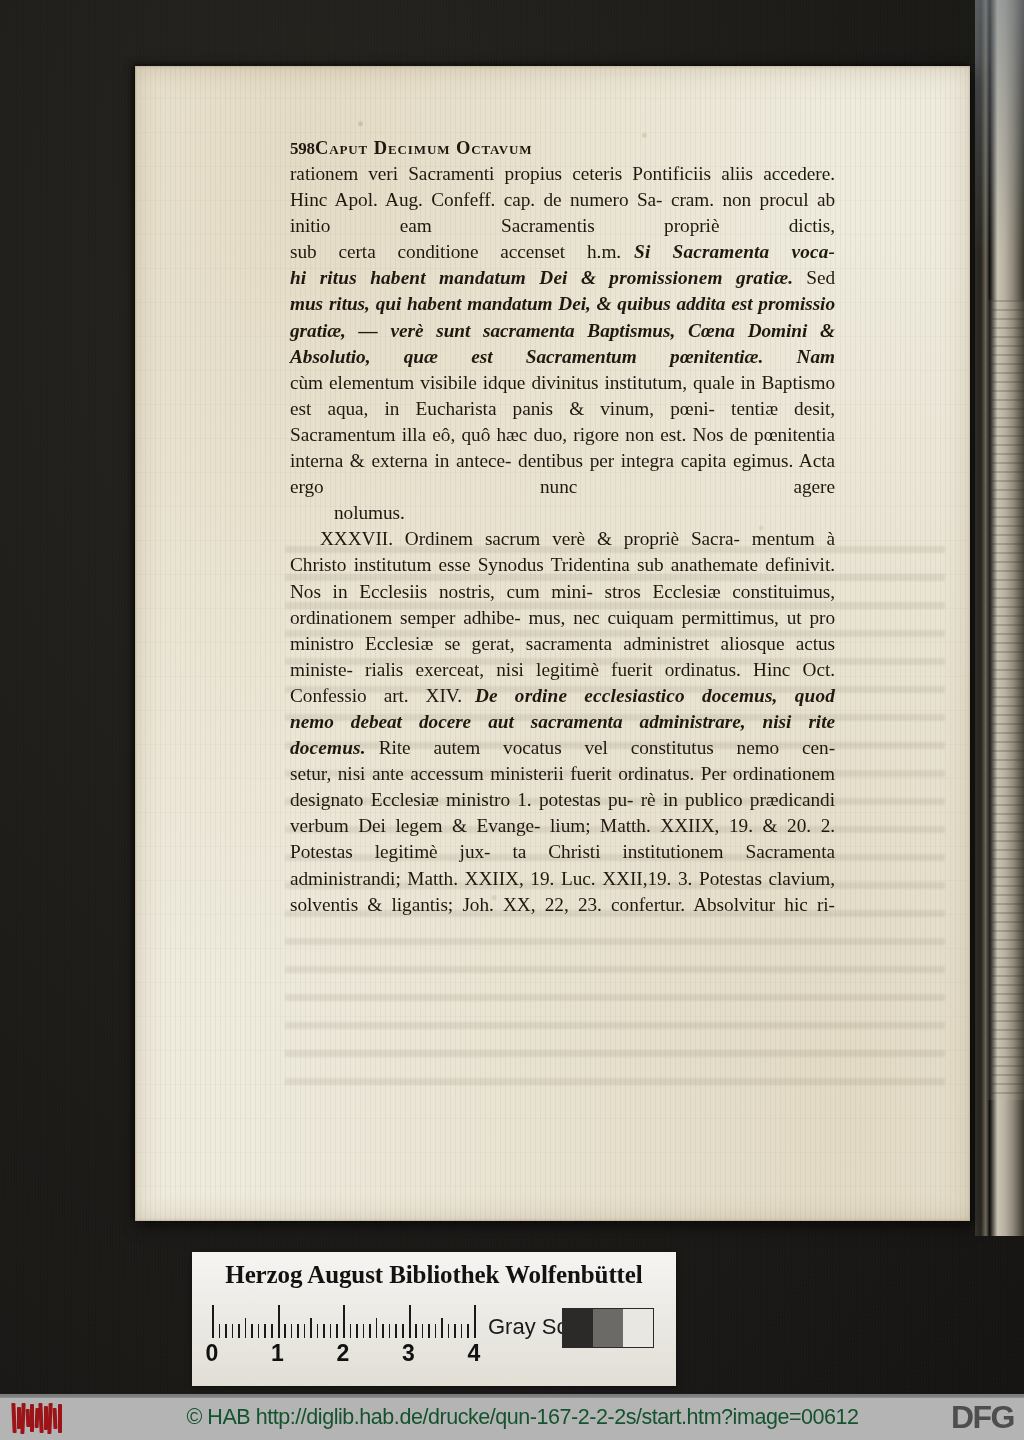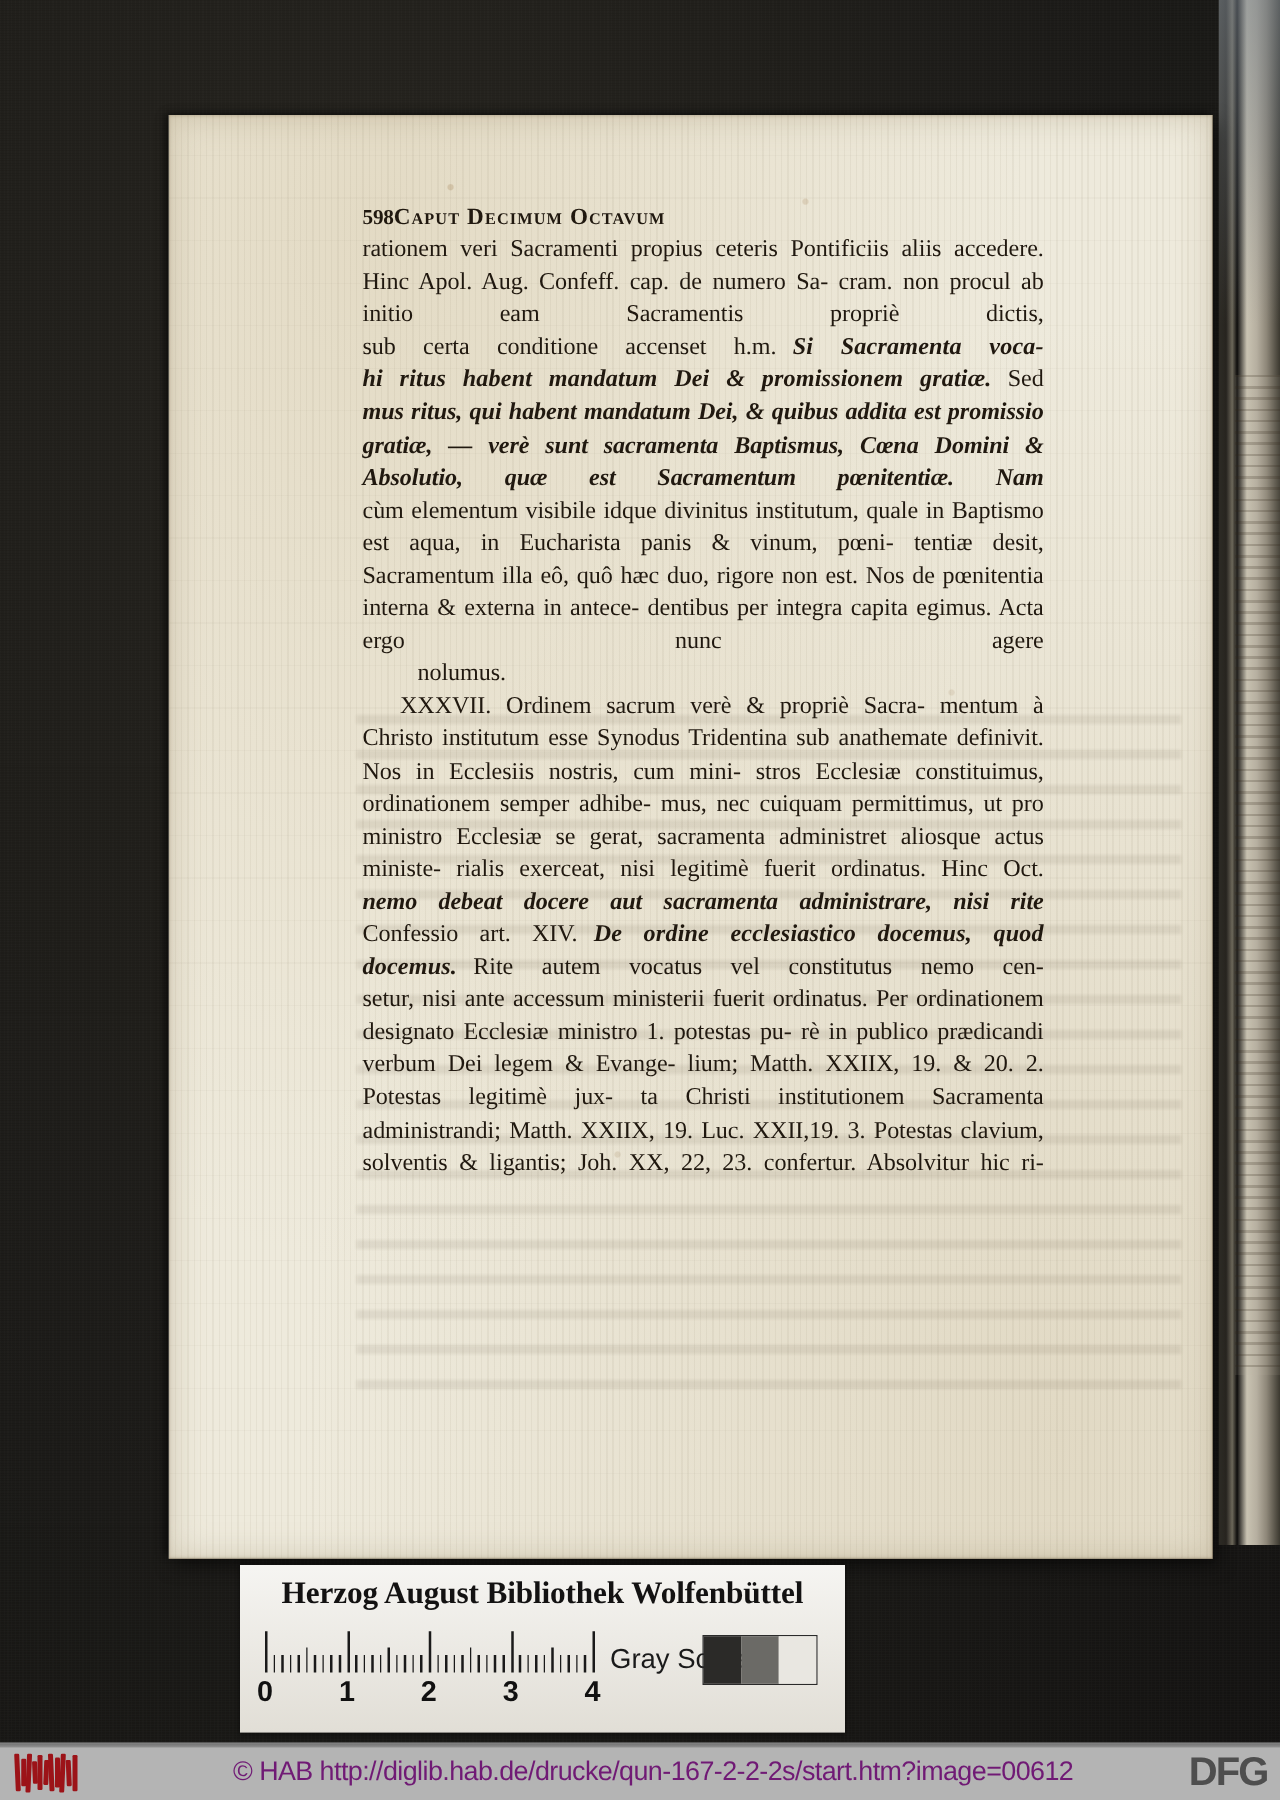--- a/index.html
+++ b/index.html
@@ -32,21 +32,21 @@
     position:absolute;left:0;top:0;width:49px;height:260px;
     background:linear-gradient(180deg,rgba(120,130,140,.55),rgba(30,32,34,.0));
   }
   #spinetext{
     position:absolute;left:988px;top:300px;width:36px;height:800px;
     background:repeating-linear-gradient(180deg,rgba(90,80,65,.55) 0 2px,rgba(190,182,165,.20) 2px 9px);
     opacity:.55;filter:blur(.4px);
   }
   
   #leaf{
-    position:absolute;left:135px;top:92px;width:835px;height:1155px;
+    position:absolute;left:135px;top:66px;width:835px;height:1155px;
     background:#eeeadc;
     box-shadow:-3px -2px 6px rgba(0,0,0,.55), 4px 6px 14px rgba(0,0,0,.5);
   }
   #leaf .laid{
     position:absolute;inset:0;
     background-image:
       repeating-linear-gradient(90deg, rgba(150,140,115,.10) 0 1px, rgba(255,255,255,0) 1px 5px),
       repeating-linear-gradient(0deg, rgba(140,130,108,.05) 0 1px, rgba(255,255,255,0) 1px 34px),
       radial-gradient(ellipse at 20% 8%, rgba(214,200,168,.45), rgba(255,255,255,0) 55%),
       radial-gradient(ellipse at 85% 92%, rgba(206,192,160,.40), rgba(255,255,255,0) 60%);
@@ -138,21 +138,21 @@
     display:flex;align-items:center;
     box-shadow:inset 0 1px 0 rgba(255,255,255,.5);
   }
   #hablogo{
     width:58px;height:34px;margin-left:10px;position:relative;flex:none;
   }
   #hablogo i{position:absolute;top:3px;width:4px;background:#9c1318;border-radius:1px;}
   #footurl{
     flex:1;text-align:center;
     font-family:"Liberation Sans",sans-serif;
-    font-size:21.5px;color:#701a75;letter-spacing:-.45px;
+    font-size:21.5px;color:#14532d;letter-spacing:-.45px;
     white-space:nowrap;padding-left:26px;
   }
   #dfg{
     font-family:"Liberation Sans",sans-serif;font-weight:700;
     font-size:32px;color:#4e4e4e;letter-spacing:-1.5px;
     margin-right:10px;flex:none;
   }
   #footer .topline{
     position:absolute;left:0;top:0;width:100%;height:4px;
     background:linear-gradient(180deg,#2d2d2d,#777);opacity:.55;
@@ -202,23 +202,23 @@
     <p class="body lastleft"><span>nolumus.</span></p>
 
     <p class="body"><span class="indent"></span><span>XXXVII.  Ordinem sacrum verè &amp; propriè Sacra-</span>
       <span>mentum à Christo institutum esse Synodus Tridentina sub</span>
       <span>anathemate definivit.  Nos in Ecclesiis nostris, cum mini-</span>
       <span>stros Ecclesiæ constituimus, ordinationem semper adhibe-</span>
       <span>mus, nec cuiquam permittimus, ut pro ministro Ecclesiæ</span>
       <span>se gerat, sacramenta administret aliosque actus ministe-</span>
       <span>rialis exerceat, nisi legitimè fuerit ordinatus.  Hinc Oct.</span></p>
 
+    <p class="body">Confessio art. XIV.<span class="gap"></span><span class="ital">De ordine ecclesiastico docemus, quod</span></p>
+
     <p class="body ital"><span>nemo debeat docere aut sacramenta administrare, nisi rite</span></p>
-
-    <p class="body">Confessio art. XIV.<span class="gap"></span><span class="ital">De ordine ecclesiastico docemus, quod</span></p>
 
     <p class="body"><span class="ital">docemus.</span><span class="gap"></span>Rite autem vocatus vel constitutus nemo cen-</p>
 
     <p class="body"><span>setur, nisi ante accessum ministerii fuerit ordinatus.  Per</span>
       <span>ordinationem designato Ecclesiæ ministro 1. potestas pu-</span>
       <span>rè in publico prædicandi verbum Dei legem &amp; Evange-</span>
       <span>lium; Matth. XXIIX, 19. &amp; 20.  2. Potestas legitimè jux-</span>
       <span>ta Christi institutionem Sacramenta administrandi; Matth.</span>
       <span>XXIIX, 19. Luc. XXII,19.  3. Potestas clavium, solventis</span>
       <span>&amp; ligantis; Joh. XX, 22, 23. confertur.  Absolvitur hic ri-</span></p>

